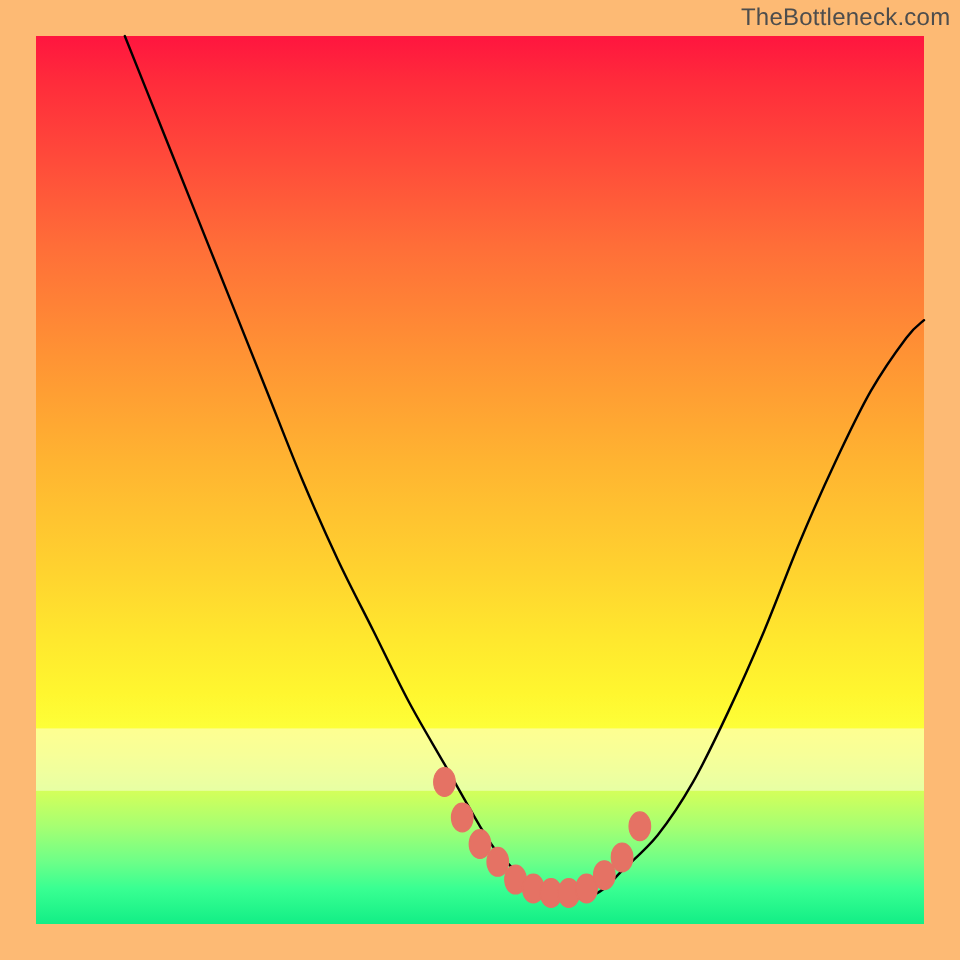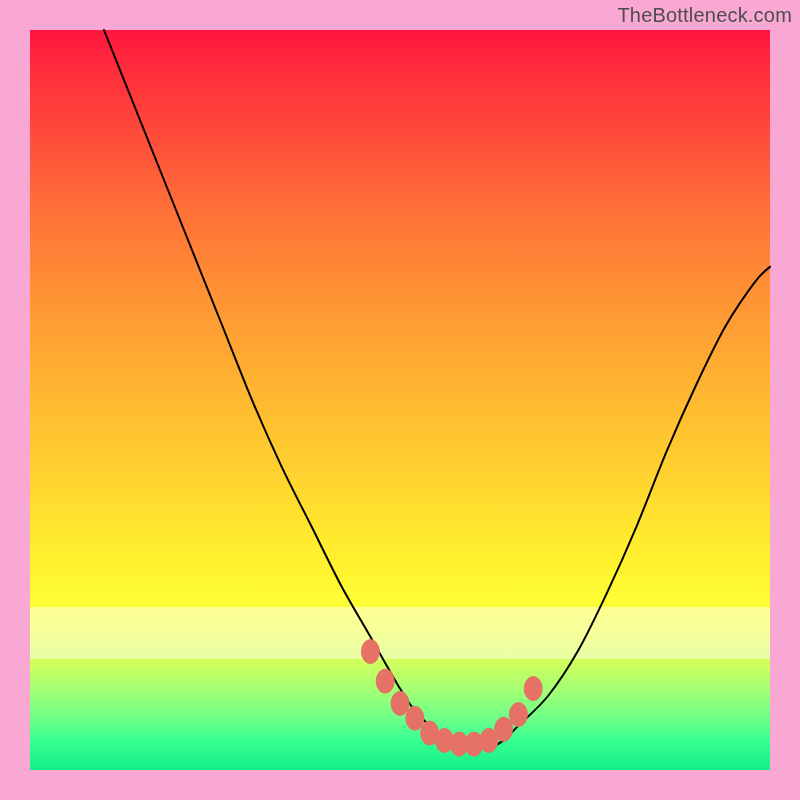--- a/index.html
+++ b/index.html
@@ -7,21 +7,21 @@
     padding: 0;
     width: 800px;
     height: 800px;
     overflow: hidden;
     font-family: Arial, Helvetica, sans-serif;
   }
   .frame {
     position: relative;
     width: 800px;
     height: 800px;
-    background: #f9a8d4;
+    background: #fdba74;
   }
   .plot-area {
     position: absolute;
     left: 30px;
     top: 30px;
     width: 740px;
     height: 740px;
     
     background: linear-gradient(
       to bottom,

